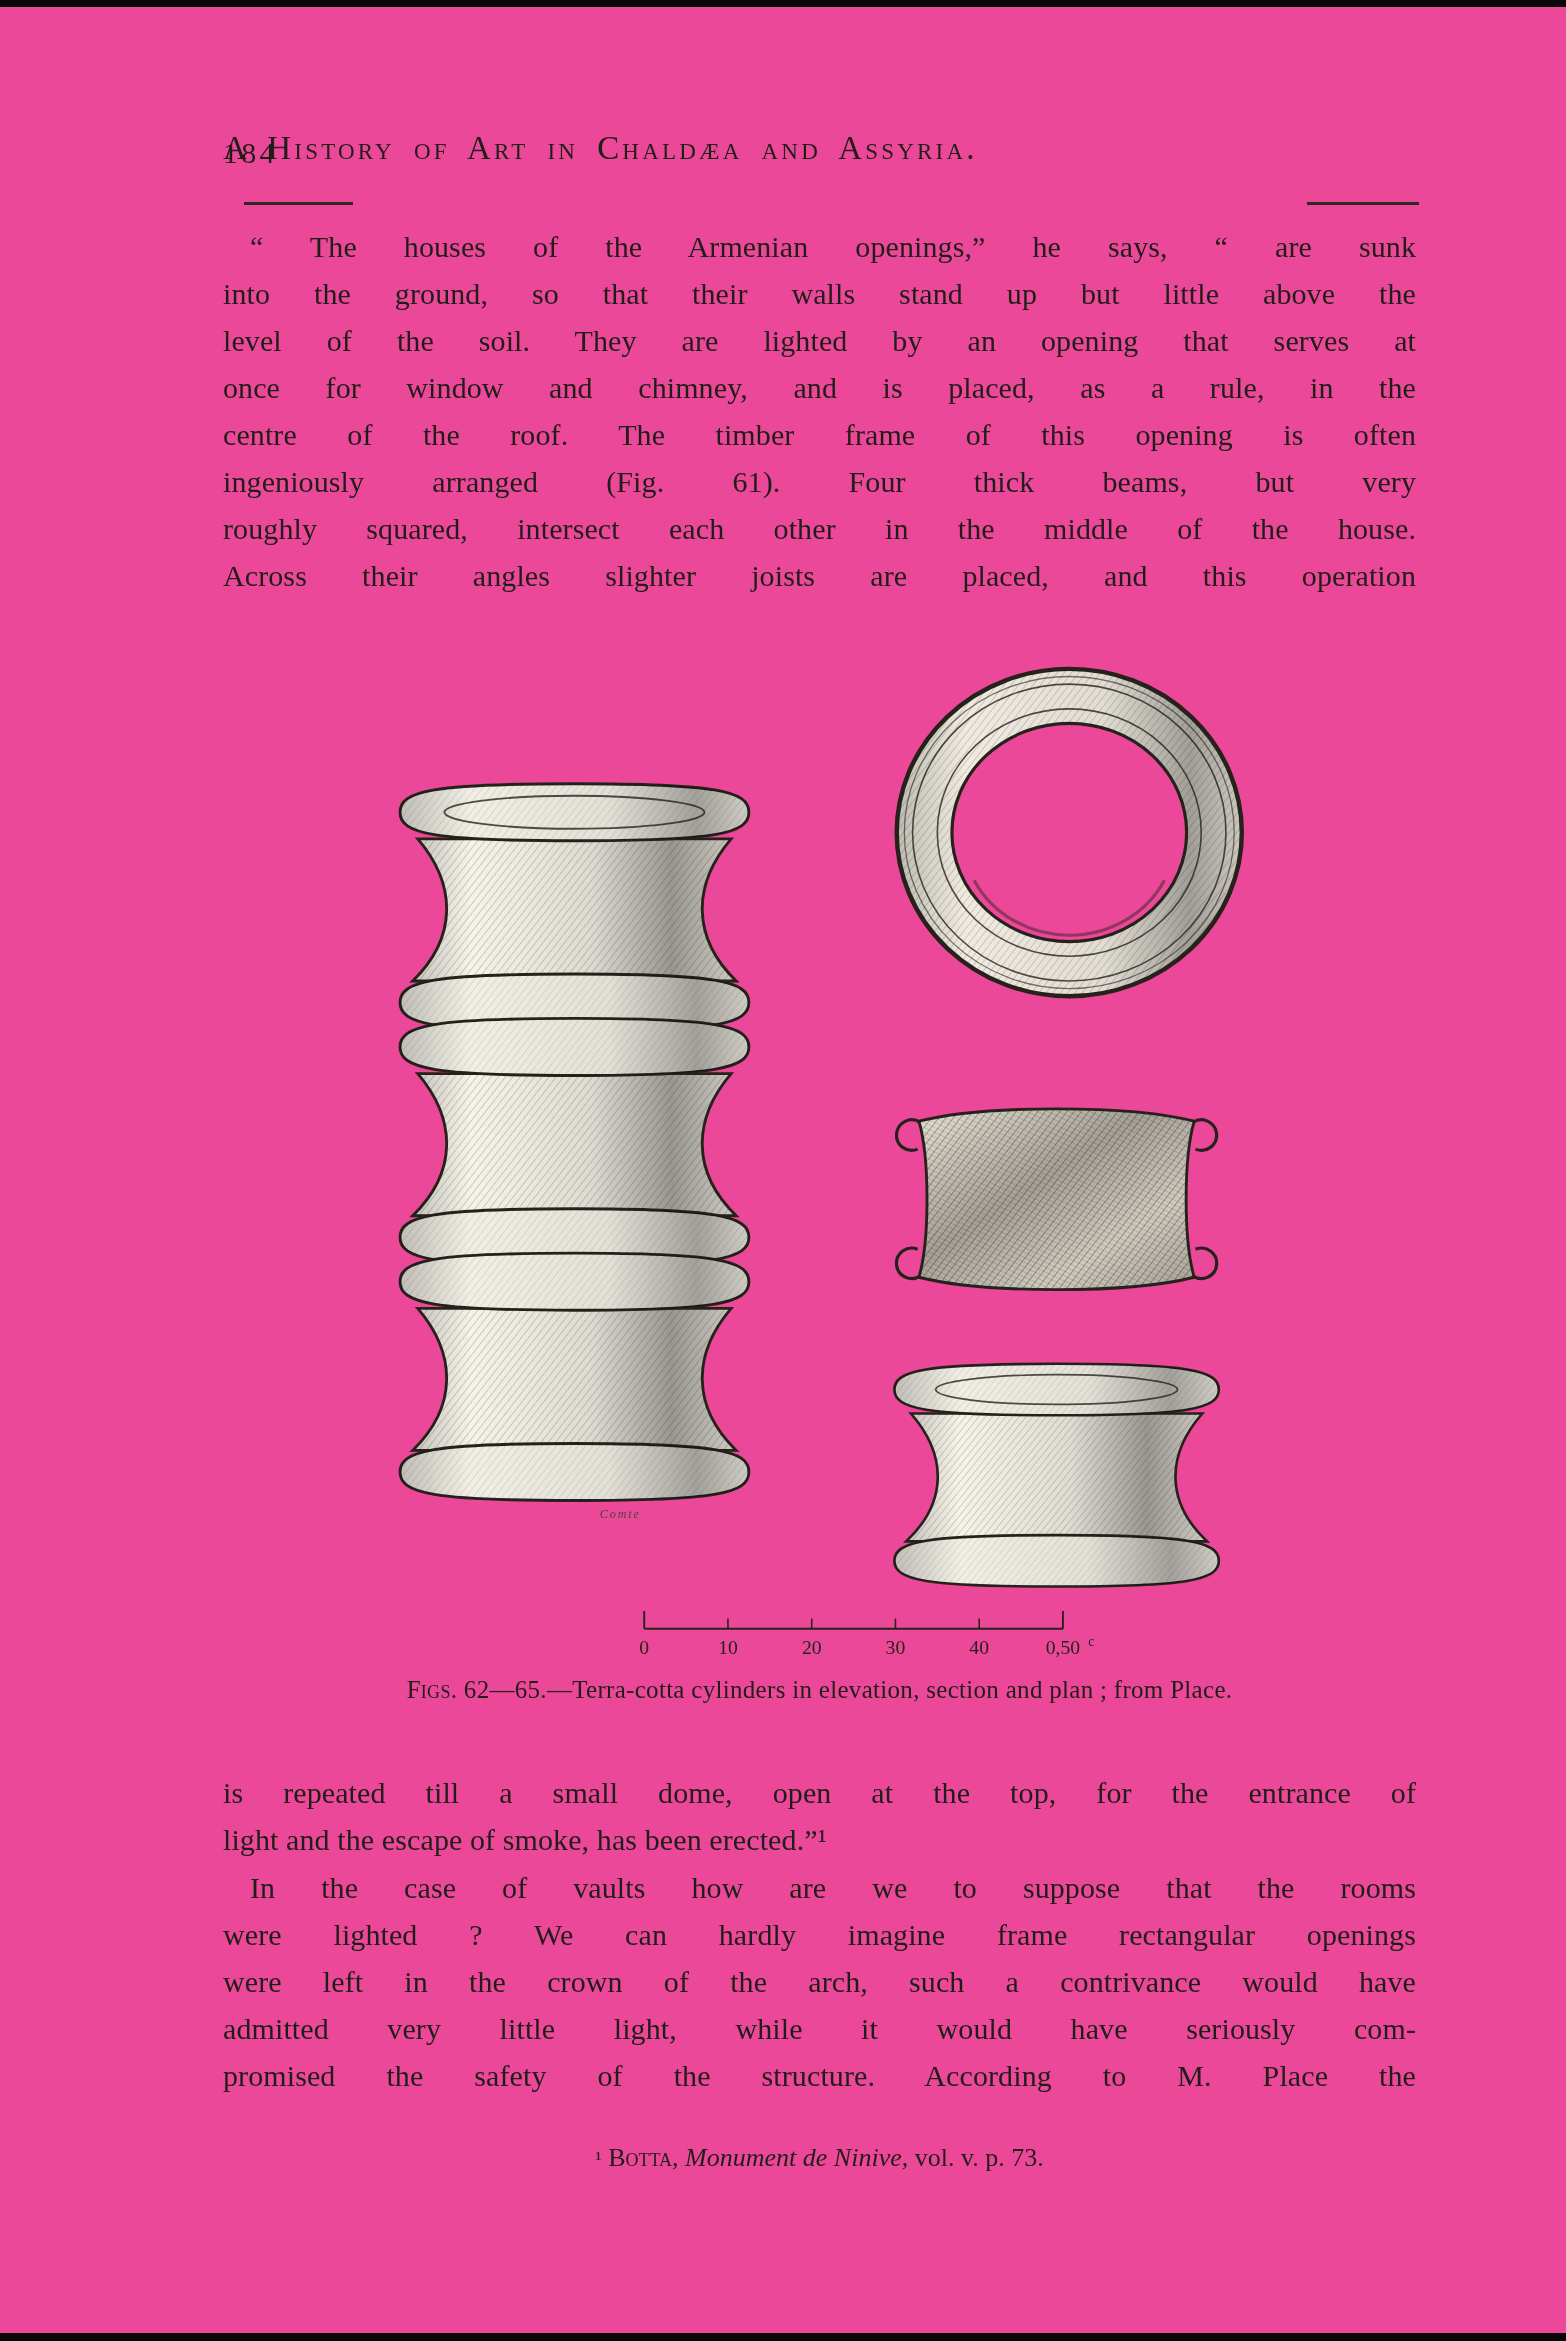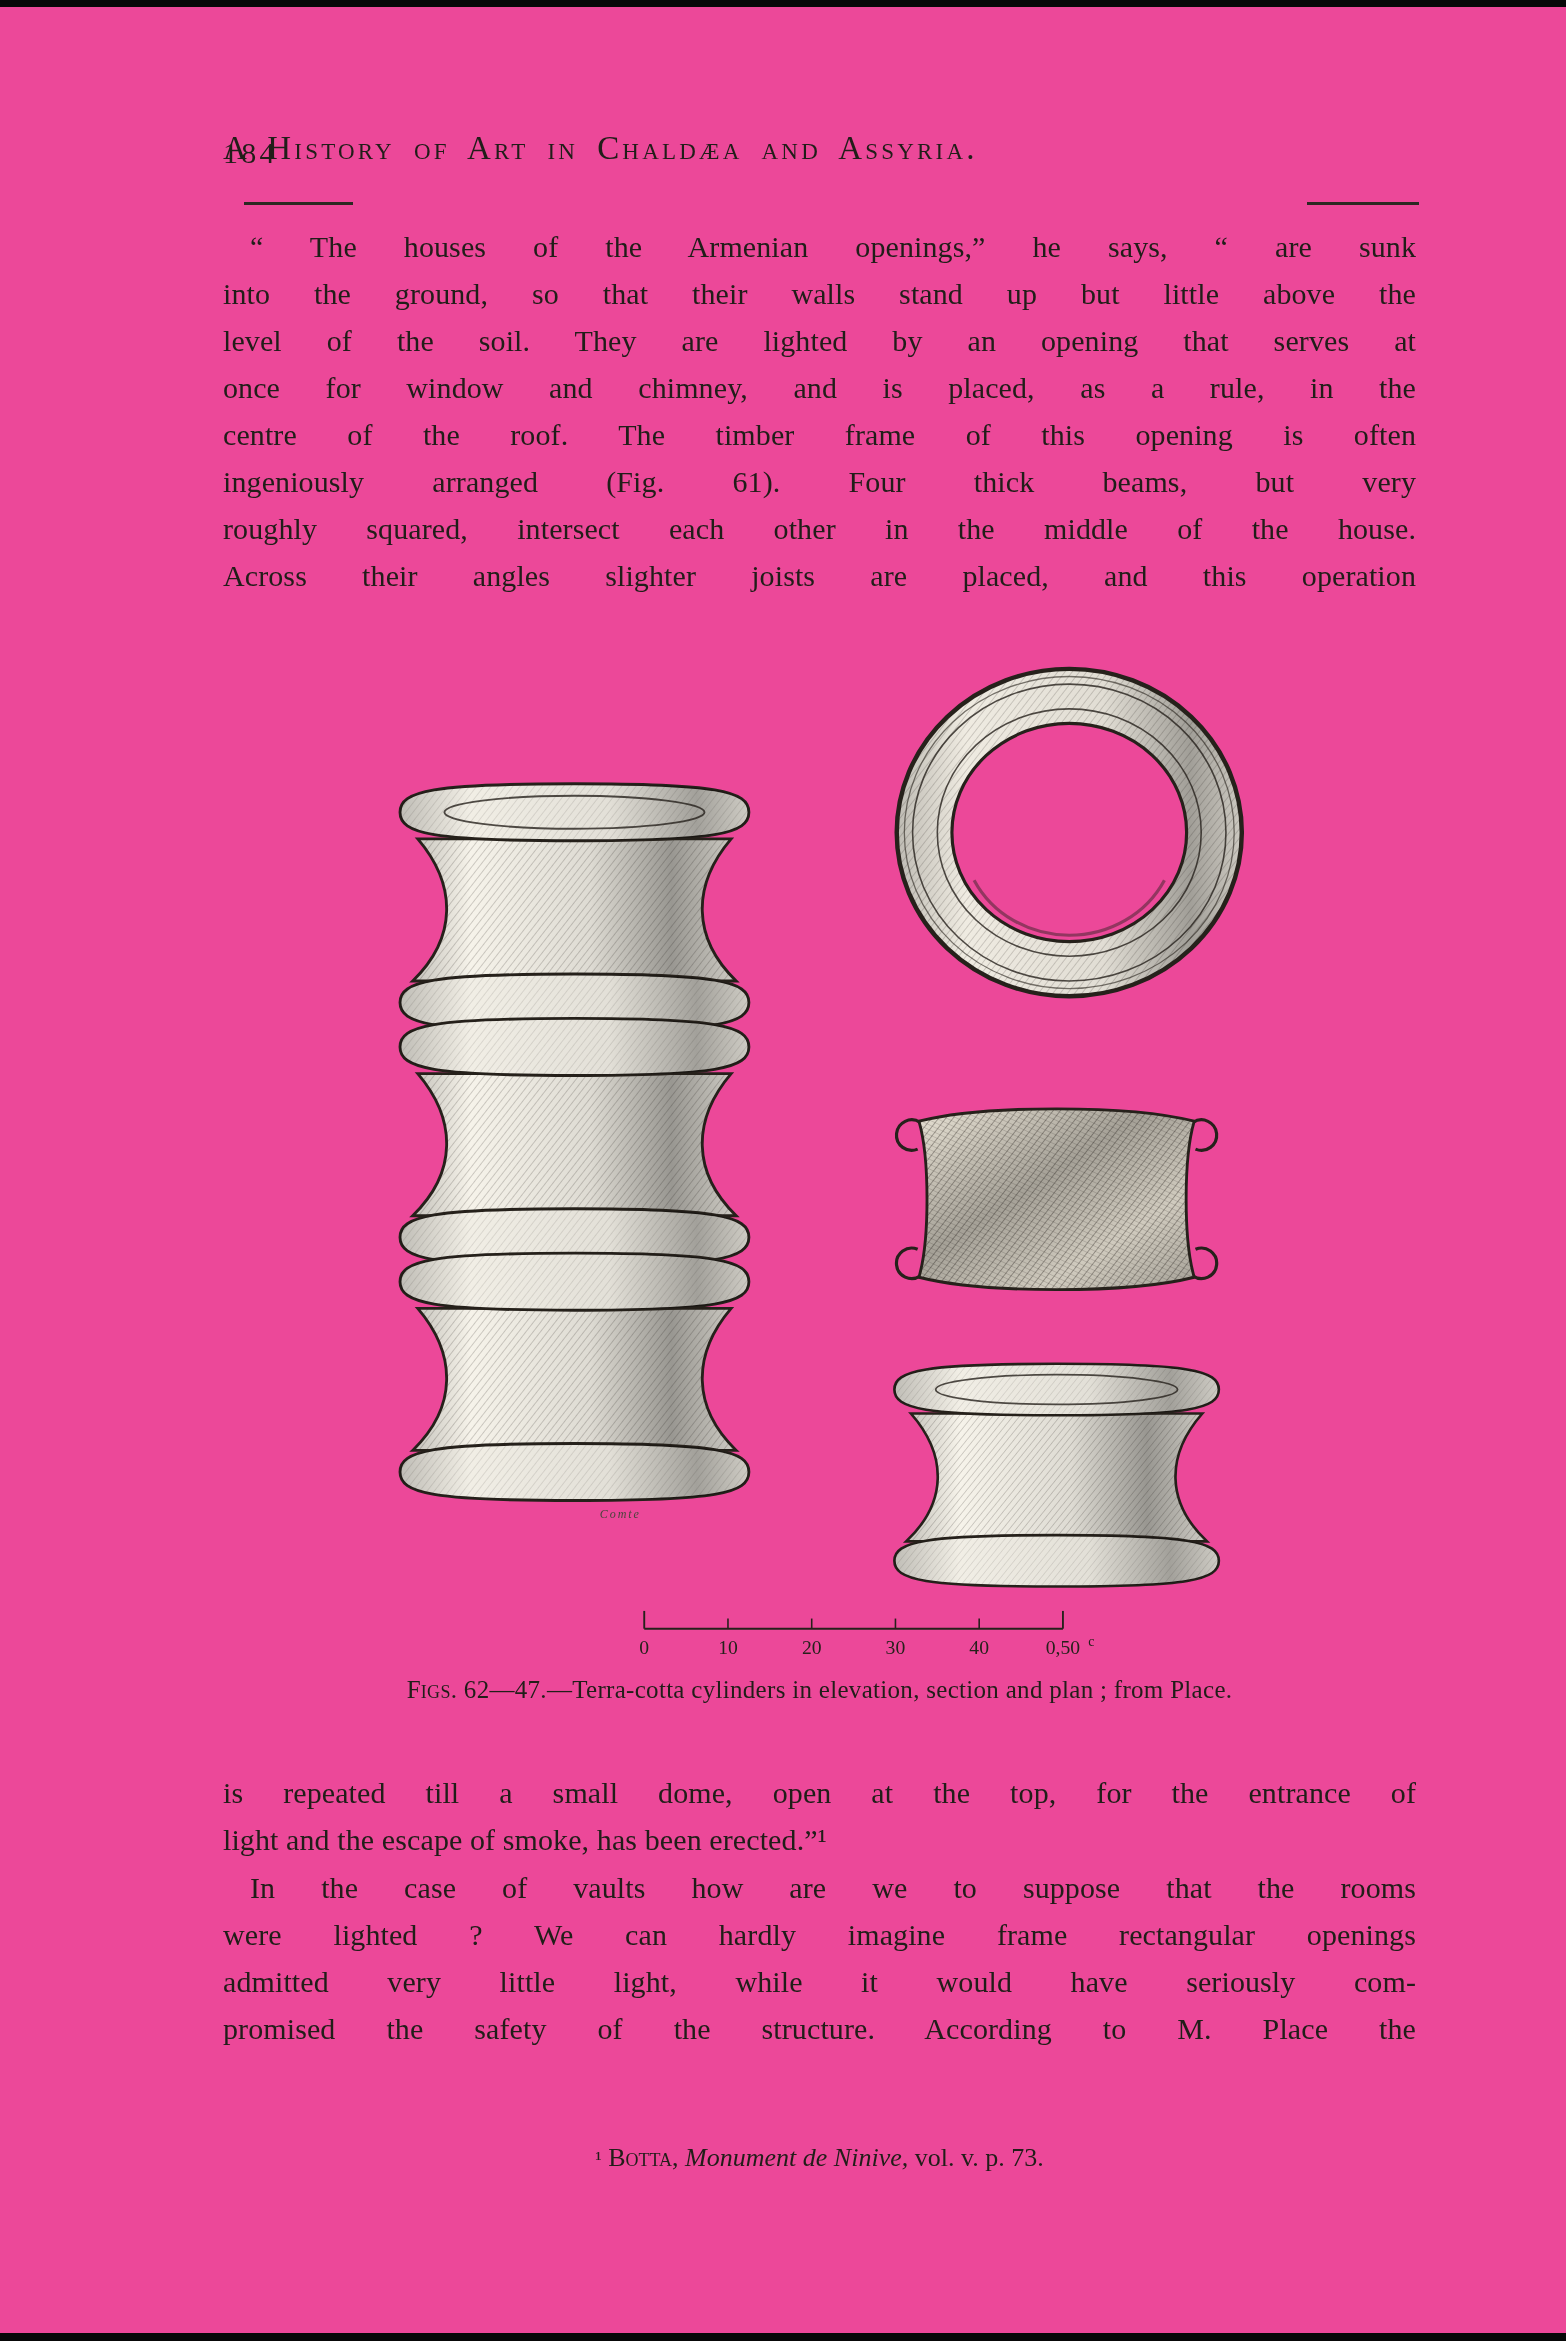--- a/index.html
+++ b/index.html
@@ -207,31 +207,32 @@
           <text x="396" y="52" font-size="31" fill="#26211b" text-anchor="middle" font-family="Liberation Serif, serif">30</text>
           <text x="528" y="52" font-size="31" fill="#26211b" text-anchor="middle" font-family="Liberation Serif, serif">40</text>
           <text x="660" y="52" font-size="31" fill="#26211b" text-anchor="middle" font-family="Liberation Serif, serif">0,50</text>
           <text x="700" y="40" font-size="22" fill="#26211b" font-family="Liberation Serif, serif">c</text>
         </g>
       </g>
     </svg>
   </figure>
 
   <div class="caption">
-    <span class="sc">Figs. 62—47.</span><span>—Terra-cotta cylinders in elevation, section and plan ; from Place.</span>
+    <span class="sc">Figs. 62—65.</span><span>—Terra-cotta cylinders in elevation, section and plan ; from Place.</span>
   </div>
 
   <section class="para" style="top:1769px">
     <div class="jline">is repeated till a small dome, open at the top, for the entrance of</div>
     <div class="jline noj">light and the escape of smoke, has been erected.”¹</div>
   </section>
 
   <section class="para" style="top:1864px">
     <div class="jline indent">In the case of vaults how are we to suppose that the rooms</div>
     <div class="jline">were lighted ?  We can hardly imagine frame rectangular openings</div>
+    <div class="jline">were left in the crown of the arch, such a contrivance would have</div>
     <div class="jline">admitted very little light, while it would have seriously com-</div>
     <div class="jline">promised the safety of the structure.  According to M. Place the</div>
   </section>
 
   <div class="footnote">
     <span class="fn-marker">¹</span>
     <span class="sc">Botta,</span>
     <span class="it">Monument de Ninive,</span>
     <span>vol. v. p. 73.</span>
   </div>

